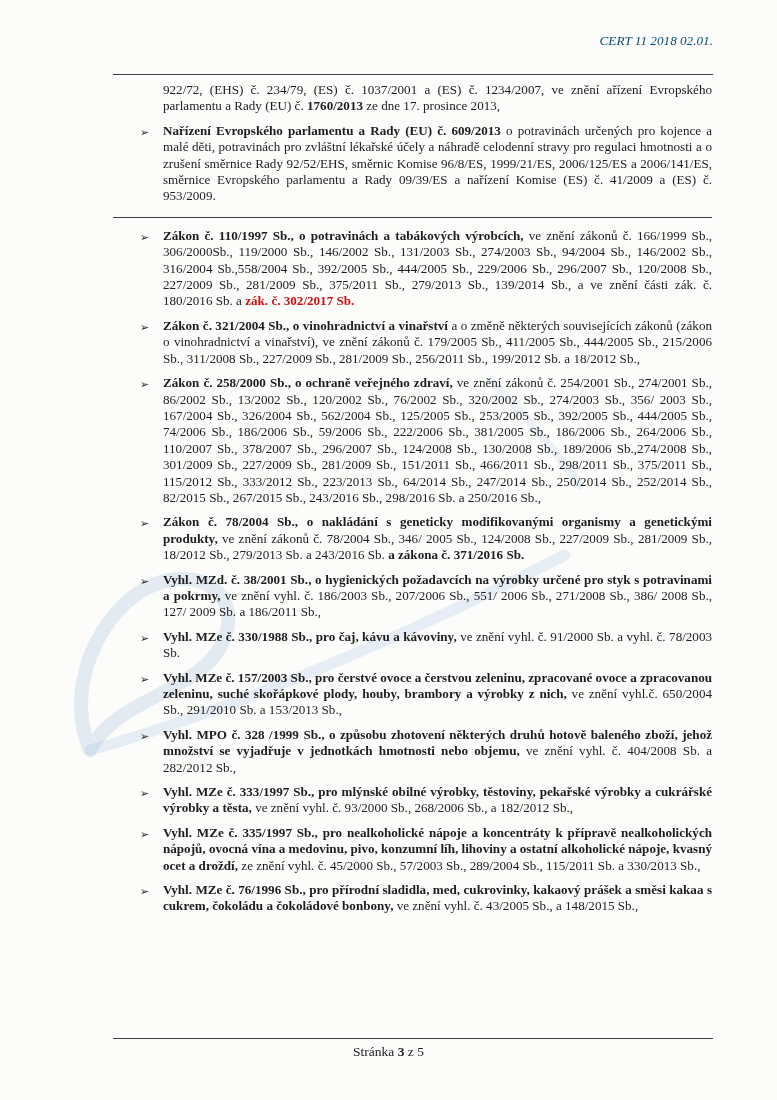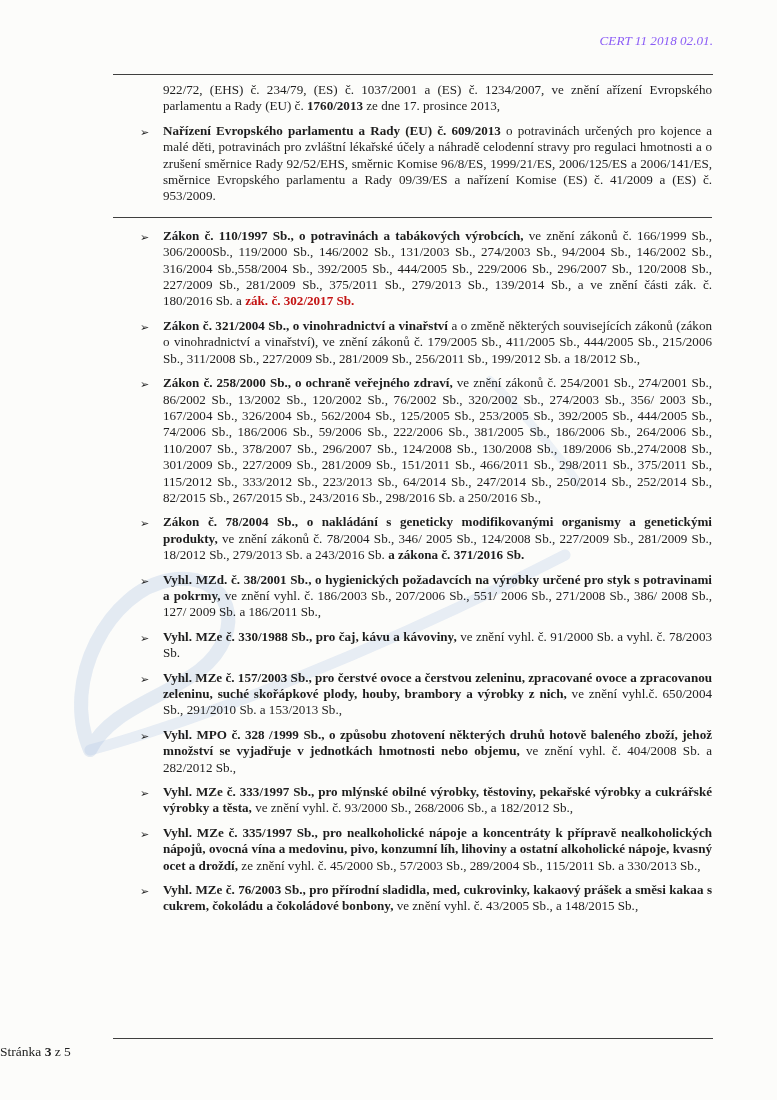--- a/index.html
+++ b/index.html
@@ -8,21 +8,21 @@
     position:relative;
     width:777px; height:1100px;
     background:#fcfcfa;
     overflow:hidden;
     font-family:"Liberation Serif", serif;
     color:#1d1d1d;
     font-size:13.1px;
   }
   .header-note {
     position:absolute; top:33px; right:64px;
-    font-style:italic; font-size:13.2px; color:#8b5cf6;margin-left:36px;
+    font-style:italic; font-size:13.2px; color:#0c4a6e;margin-left:36px;
   }
   .top-rule, .footer-rule {
     position:absolute; left:113px; right:64px;
     border-top:1.6px solid #3f3f3f;
   }
   .top-rule { top:74px; }
   .footer-rule { top:1038px; }
   .document-body {
     position:absolute; top:82px; left:140px; width:572px;
   }
@@ -38,21 +38,21 @@
     font-size:11px; color:#222;
   }
   .seg-bold { font-weight:bold; }
   .seg-redbold { font-weight:bold; color:var(--highlight-red, #c41414); }
   .divider {
     border-top:1.6px solid #3f3f3f;
     margin:12px 0 10px -27px;
   }
   .footer-text {
     position:absolute; top:1044px; left:0; width:100%;
-    font-size:13.5px; color:#222;
+    text-align:center; font-size:13.5px; color:#222;
   }
   .watermark {
     position:absolute; left:20px; top:500px;
     width:580px; height:340px;
     pointer-events:none;
     overflow:visible;
   }
   .watermark path {
     fill:none;
     stroke:var(--watermark-blue, #a8c0e2);
@@ -81,19 +81,19 @@
       <div class="block bullet"><span class="marker">➢</span><span class="seg seg-bold">Zákon č. 110/1997 Sb., o potravinách a tabákových výrobcích,</span><span class="seg seg-normal"> ve znění zákonů č. 166/1999 Sb., 306/2000Sb., 119/2000 Sb., 146/2002 Sb., 131/2003 Sb., 274/2003 Sb., 94/2004 Sb., 146/2002 Sb., 316/2004 Sb.,558/2004 Sb., 392/2005 Sb., 444/2005 Sb., 229/2006 Sb., 296/2007 Sb., 120/2008 Sb., 227/2009 Sb., 281/2009 Sb., 375/2011 Sb., 279/2013 Sb., 139/2014 Sb., a ve znění části zák. č. 180/2016 Sb. a </span><span class="seg seg-redbold">zák. č. 302/2017 Sb.</span></div>
       <div class="block bullet"><span class="marker">➢</span><span class="seg seg-bold">Zákon č. 321/2004 Sb., o vinohradnictví a vinařství</span><span class="seg seg-normal"> a o změně některých souvisejících zákonů (zákon o vinohradnictví a vinařství), ve znění zákonů č. 179/2005 Sb., 411/2005 Sb., 444/2005 Sb., 215/2006 Sb., 311/2008 Sb., 227/2009 Sb., 281/2009 Sb., 256/2011 Sb., 199/2012 Sb. a 18/2012 Sb.,</span></div>
       <div class="block bullet"><span class="marker">➢</span><span class="seg seg-bold">Zákon č. 258/2000 Sb., o ochraně veřejného zdraví,</span><span class="seg seg-normal"> ve znění zákonů č. 254/2001 Sb., 274/2001 Sb., 86/2002 Sb., 13/2002 Sb., 120/2002 Sb., 76/2002 Sb., 320/2002 Sb., 274/2003 Sb., 356/ 2003 Sb., 167/2004 Sb., 326/2004 Sb., 562/2004 Sb., 125/2005 Sb., 253/2005 Sb., 392/2005 Sb., 444/2005 Sb., 74/2006 Sb., 186/2006 Sb., 59/2006 Sb., 222/2006 Sb., 381/2005 Sb., 186/2006 Sb., 264/2006 Sb., 110/2007 Sb., 378/2007 Sb., 296/2007 Sb., 124/2008 Sb., 130/2008 Sb., 189/2006 Sb.,274/2008 Sb., 301/2009 Sb., 227/2009 Sb., 281/2009 Sb., 151/2011 Sb., 466/2011 Sb., 298/2011 Sb., 375/2011 Sb., 115/2012 Sb., 333/2012 Sb., 223/2013 Sb., 64/2014 Sb., 247/2014 Sb., 250/2014 Sb., 252/2014 Sb., 82/2015 Sb., 267/2015 Sb., 243/2016 Sb., 298/2016 Sb. a 250/2016 Sb.,</span></div>
       <div class="block bullet"><span class="marker">➢</span><span class="seg seg-bold">Zákon č. 78/2004 Sb., o nakládání s geneticky modifikovanými organismy a genetickými produkty,</span><span class="seg seg-normal"> ve znění zákonů č. 78/2004 Sb., 346/ 2005 Sb., 124/2008 Sb., 227/2009 Sb., 281/2009 Sb., 18/2012 Sb., 279/2013 Sb. a 243/2016 Sb. </span><span class="seg seg-bold">a zákona č. 371/2016 Sb.</span></div>
       <div class="block bullet"><span class="marker">➢</span><span class="seg seg-bold">Vyhl. MZd. č. 38/2001 Sb., o hygienických požadavcích na výrobky určené pro styk s potravinami a pokrmy,</span><span class="seg seg-normal"> ve znění vyhl. č. 186/2003 Sb., 207/2006 Sb., 551/ 2006 Sb., 271/2008 Sb., 386/ 2008 Sb., 127/ 2009 Sb. a 186/2011 Sb.,</span></div>
       <div class="block bullet"><span class="marker">➢</span><span class="seg seg-bold">Vyhl. MZe č. 330/1988 Sb., pro čaj, kávu a kávoviny,</span><span class="seg seg-normal"> ve znění vyhl. č. 91/2000 Sb. a vyhl. č. 78/2003 Sb.</span></div>
       <div class="block bullet"><span class="marker">➢</span><span class="seg seg-bold">Vyhl. MZe č. 157/2003 Sb., pro čerstvé ovoce a čerstvou zeleninu, zpracované ovoce a zpracovanou zeleninu, suché skořápkové plody, houby, brambory a výrobky z nich,</span><span class="seg seg-normal"> ve znění vyhl.č. 650/2004 Sb., 291/2010 Sb. a 153/2013 Sb.,</span></div>
       <div class="block bullet"><span class="marker">➢</span><span class="seg seg-bold">Vyhl. MPO č. 328 /1999 Sb., o způsobu zhotovení některých druhů hotově baleného zboží, jehož množství se vyjadřuje v jednotkách hmotnosti nebo objemu,</span><span class="seg seg-normal"> ve znění vyhl. č. 404/2008 Sb. a 282/2012 Sb.,</span></div>
       <div class="block bullet"><span class="marker">➢</span><span class="seg seg-bold">Vyhl. MZe č. 333/1997 Sb., pro mlýnské obilné výrobky, těstoviny, pekařské výrobky a cukrářské výrobky a těsta,</span><span class="seg seg-normal"> ve znění vyhl. č. 93/2000 Sb., 268/2006 Sb., a 182/2012 Sb.,</span></div>
       <div class="block bullet"><span class="marker">➢</span><span class="seg seg-bold">Vyhl. MZe č. 335/1997 Sb., pro nealkoholické nápoje a koncentráty k přípravě nealkoholických nápojů, ovocná vína a medovinu, pivo, konzumní líh, lihoviny a ostatní alkoholické nápoje, kvasný ocet a droždí,</span><span class="seg seg-normal"> ze znění vyhl. č. 45/2000 Sb., 57/2003 Sb., 289/2004 Sb., 115/2011 Sb. a 330/2013 Sb.,</span></div>
-      <div class="block bullet"><span class="marker">➢</span><span class="seg seg-bold">Vyhl. MZe č. 76/2003 Sb., pro přírodní sladidla, med, cukrovinky, kakaový prášek a směsi kakaa s cukrem, čokoládu a čokoládové bonbony,</span><span class="seg seg-normal"> ve znění vyhl. č. 43/2005 Sb., a 148/2015 Sb.,</span></div>
+      <div class="block bullet"><span class="marker">➢</span><span class="seg seg-bold">Vyhl. MZe č. 76/1996 Sb., pro přírodní sladidla, med, cukrovinky, kakaový prášek a směsi kakaa s cukrem, čokoládu a čokoládové bonbony,</span><span class="seg seg-normal"> ve znění vyhl. č. 43/2005 Sb., a 148/2015 Sb.,</span></div>
     </div>
 
   <div class="footer-rule"></div>
   <div class="footer-text"><span class="seg seg-normal">Stránka </span><span class="seg seg-bold">3</span><span class="seg seg-normal"> z 5</span></div>
 
 </div>
 
 </body></html>

